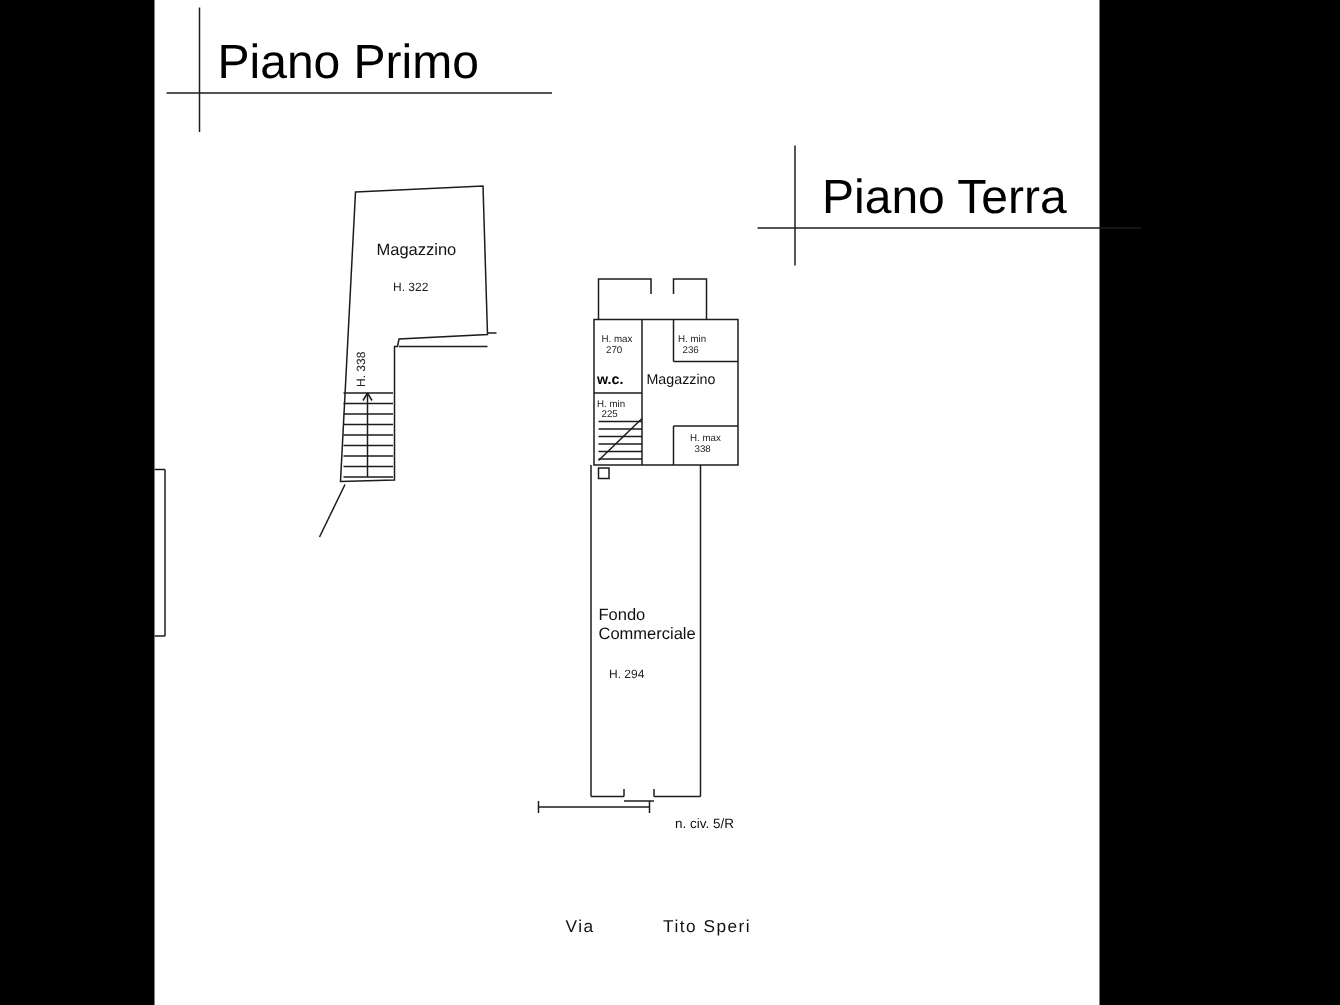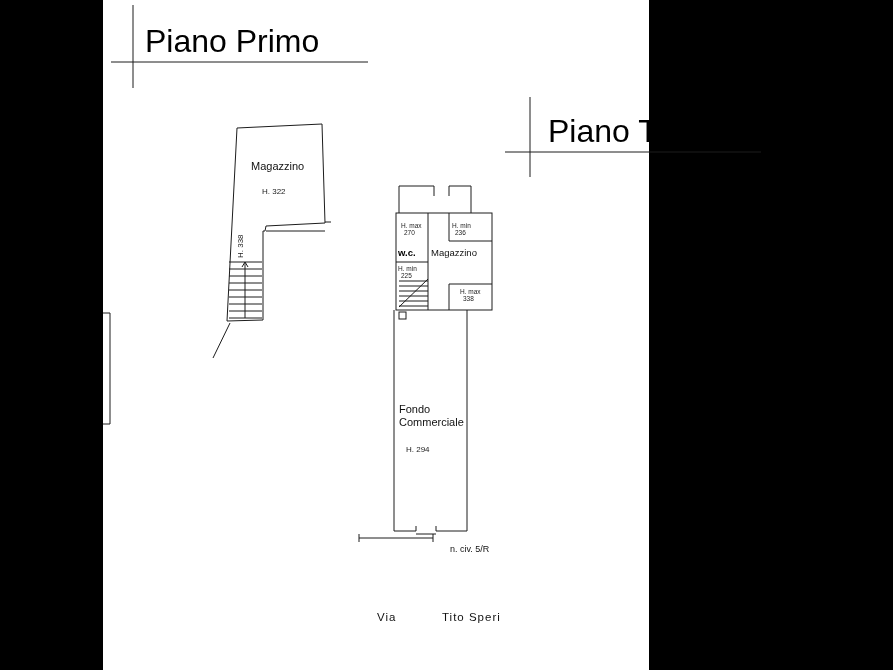--- a/index.html
+++ b/index.html
@@ -1,18 +1,18 @@
 <!DOCTYPE html>
 <html><head>
 <meta charset="utf-8">
 <style>
   html,body{margin:0;padding:0;background:#000;}
   .stage{position:relative;width:893px;height:670px;background:#000;overflow:hidden;
          font-family:"Liberation Sans",sans-serif;}
-  .paper{position:absolute;left:103px;top:0;width:546px;height:670px;background:#fff;}
+  .paper{position:absolute;left:103px;top:0;width:630px;height:670px;background:#fff;}
   svg{display:block;}
   .title{font-family:"Liberation Sans",sans-serif;font-size:32px;fill:#000;}
   .room-label{font-family:"Liberation Sans",sans-serif;font-size:11px;fill:#111;}
   .room-label-sm{font-family:"Liberation Sans",sans-serif;font-size:9.5px;fill:#111;}
   .h-label{font-family:"Liberation Sans",sans-serif;font-size:8px;fill:#222;}
   .tiny-label{font-family:"Liberation Sans",sans-serif;font-size:6.5px;fill:#222;}
   .wc-label{font-family:"Liberation Sans",sans-serif;font-size:9.5px;font-weight:bold;fill:#000;}
   .street-label{font-family:"Liberation Sans",sans-serif;font-size:11.5px;fill:#111;letter-spacing:1px;}
   .civic-label{font-family:"Liberation Sans",sans-serif;font-size:9px;fill:#111;}
   line,path,rect{stroke:#1c1c1c;stroke-width:1;fill:none;}

